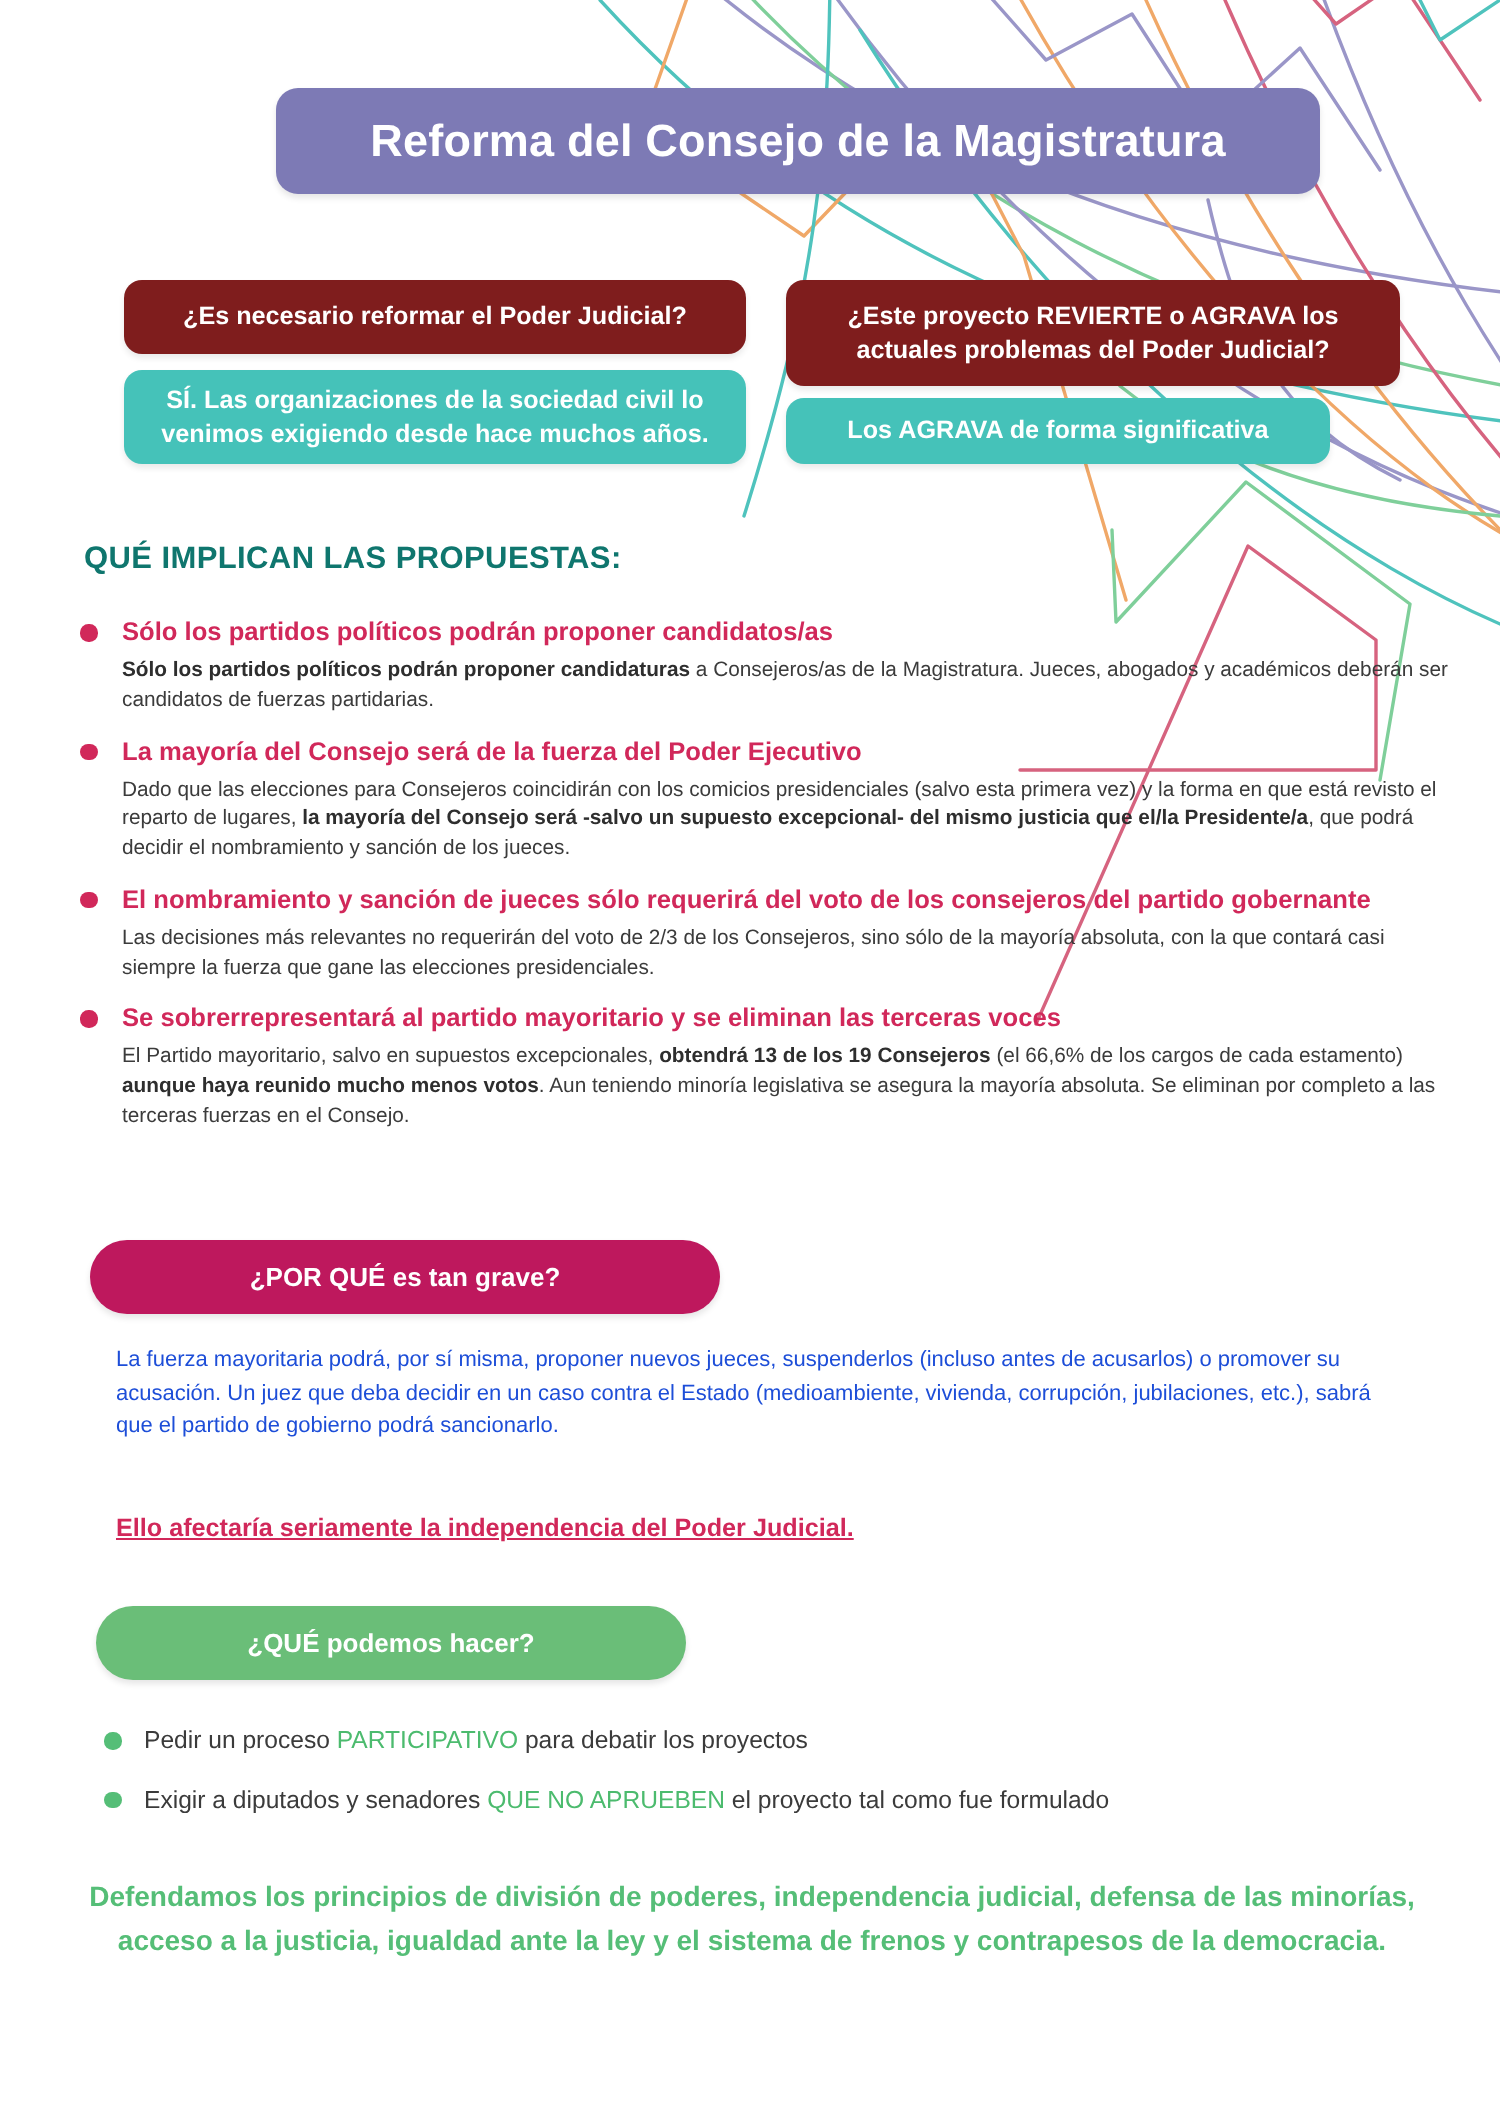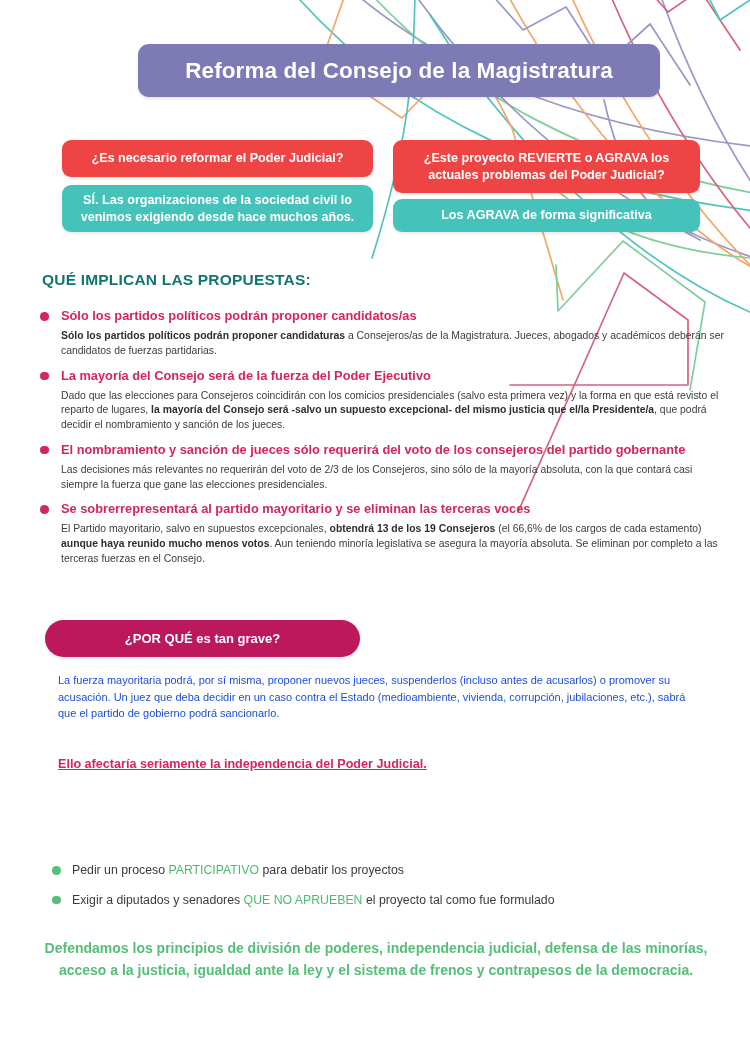--- a/index.html
+++ b/index.html
@@ -69,27 +69,27 @@
     justify-content: center;
     text-align: center;
     color: #ffffff;
     font-size: 12.6px;
     font-weight: bold;
     line-height: 1.32;
     padding: 4px 12px;
     box-sizing: border-box;
     box-shadow: 0 2px 3px rgba(0,0,0,0.09);
   }
-  .qa-question { background: #ef4444; }
+  .qa-question { background: #7f1d1d; }
   .qa-answer   { background: #45c2b9; }
 
   #qa-q-left  { left: 62px;  top: 140px; width: 311px; height: 37px; }
   #qa-a-left  { left: 62px;  top: 185px; width: 311px; height: 47px; }
   #qa-q-right { left: 393px; top: 140px; width: 307px; height: 53px; }
-  #qa-a-right { left: 393px; top: 199px; width: 307px; height: 33px; }
+  #qa-a-right { left: 393px; top: 199px; width: 272px; height: 33px; }
 
   
   .section-heading {
     position: absolute;
     left: 42px;
     color: #0f766e;
     font-size: 15.5px;
     font-weight: bold;
     letter-spacing: 0.2px;
   }
@@ -304,20 +304,23 @@
     </div>
 
   </div>
 
   <div class="pill" id="pill-porque">
     <span>¿POR QUÉ es tan grave?</span>
   </div>
   <div id="grave-paragraph">La fuerza mayoritaria podrá, por sí misma, proponer nuevos jueces, suspenderlos (incluso antes de acusarlos) o promover su acusación. Un juez que deba decidir en un caso contra el Estado (medioambiente, vivienda, corrupción, jubilaciones, etc.), sabrá que el partido de gobierno podrá sancionarlo.</div>
   <div id="grave-highlight">Ello afectaría seriamente la independencia del Poder Judicial.</div>
 
+  <div class="pill" id="pill-quehacer">
+    <span>¿QUÉ podemos hacer?</span>
+  </div>
 
   <div class="action-list">
     <div class="action-item">
       <span class="action-dot"></span>
       <span>Pedir un proceso <em>PARTICIPATIVO</em> para debatir los proyectos</span>
     </div>
     <div class="action-item">
       <span class="action-dot"></span>
       <span>Exigir a diputados y senadores <em>QUE NO APRUEBEN</em> el proyecto tal como fue formulado</span>
     </div>

